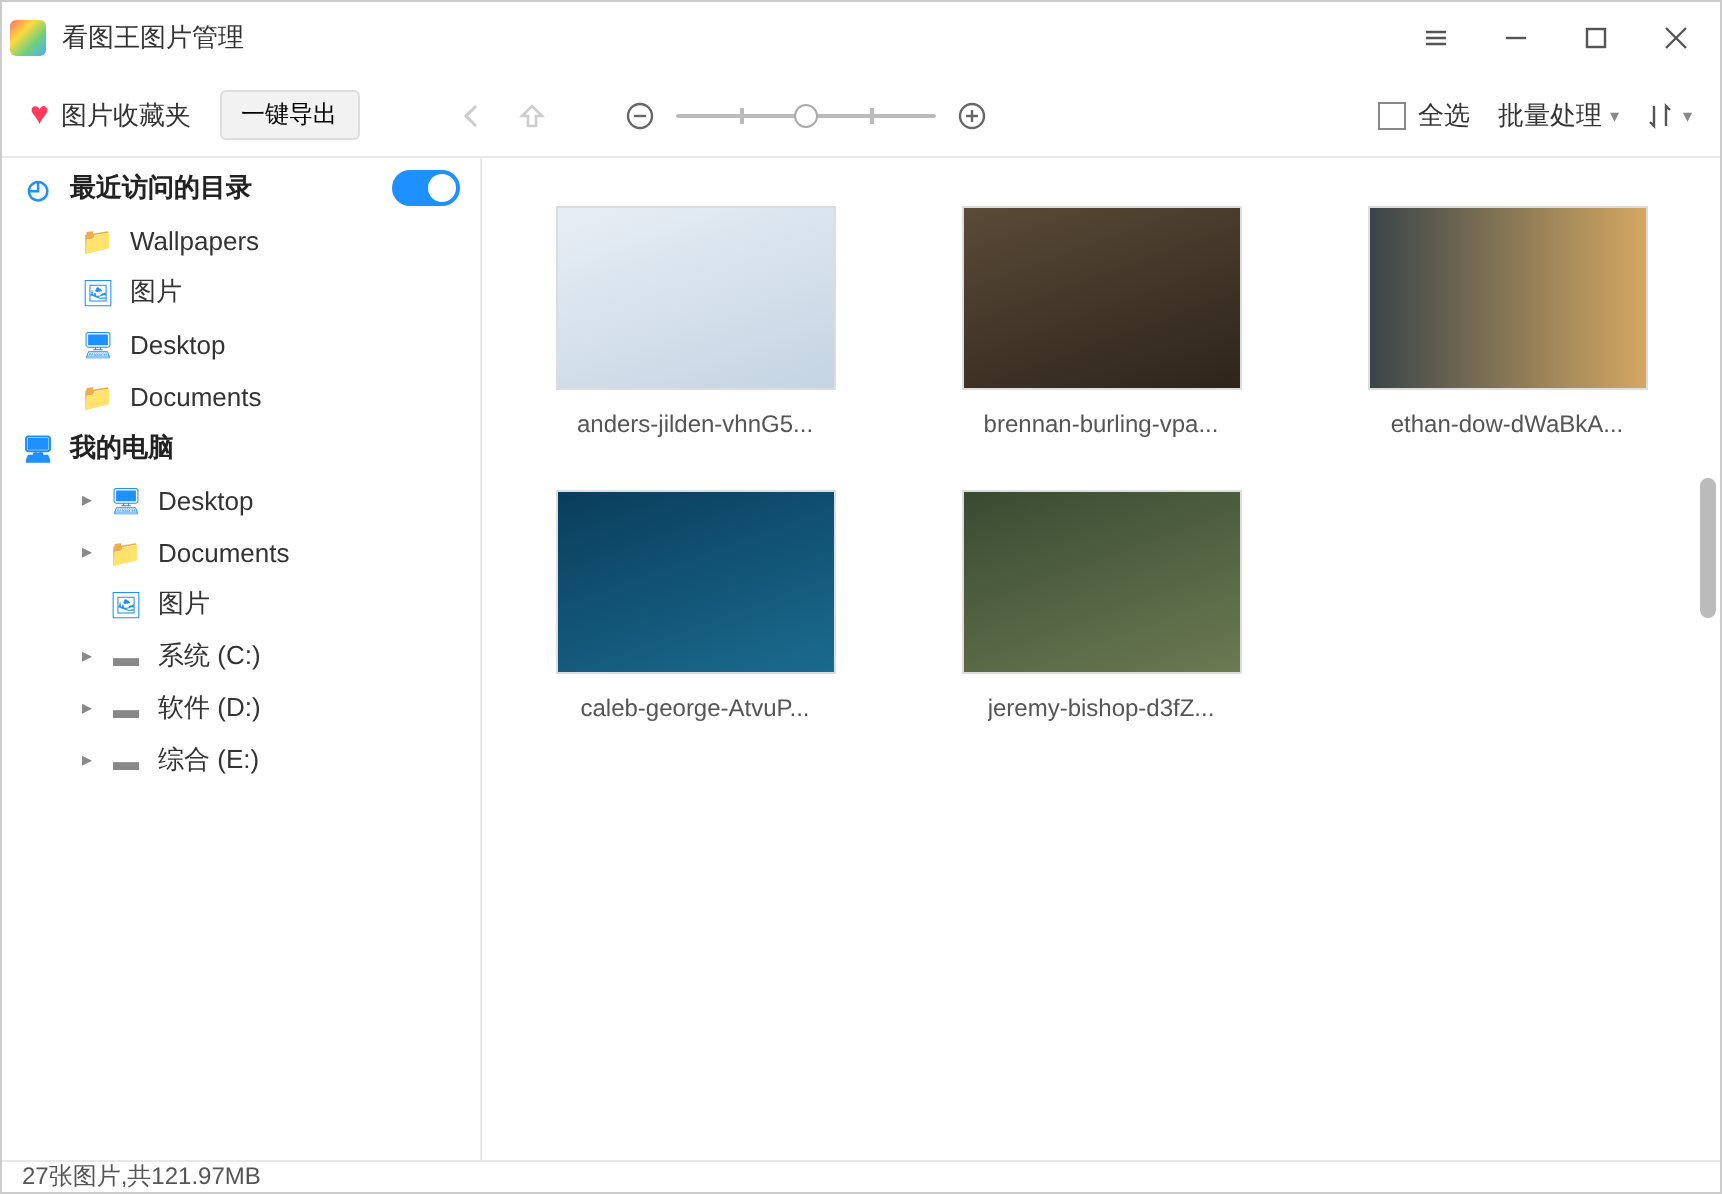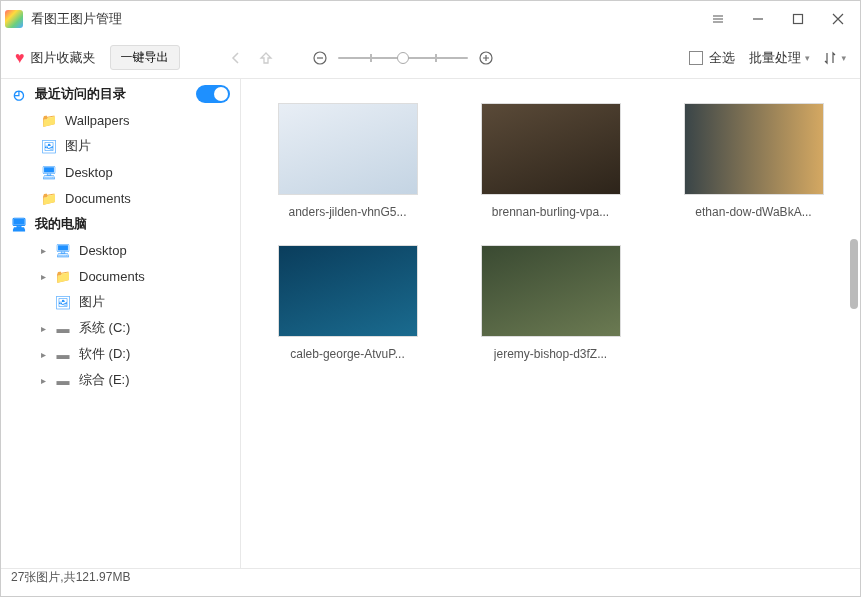--- a/index.html
+++ b/index.html
@@ -36,21 +36,21 @@
 .toggle { width: 34px; height: 18px; background: #1e90ff; border-radius: 9px; position: relative; margin-left: auto; }
 .toggle::after { content:''; position:absolute; right:2px; top:2px; width:14px; height:14px; background:#fff; border-radius:50%; }
 .arrow { color:#888; margin-right:4px; font-size:10px; width:10px; display:inline-block; }
 .content { flex: 1; position: relative; overflow-y: auto; padding: 24px 20px; }
 .grid { display: grid; grid-template-columns: repeat(3, 1fr); gap: 26px 30px; }
 .thumb-item { display: flex; flex-direction: column; align-items: center; gap: 10px; justify-content: center; }
 .thumb { width: 140px; height: 92px; border: 1px solid #ddd; }
 .thumb-label { font-size: 12px; color: #555; max-width: 150px; white-space: nowrap; overflow: hidden; text-overflow: ellipsis; text-align: center; }
 .scrollbar-track { position: absolute; right: 0; top: 0; width: 12px; height: 100%; }
 .scrollbar-thumb { position: absolute; right: 2px; top: 160px; width: 8px; height: 70px; background: #bbb; border-radius: 4px; }
-.statusbar { height: 28px; border-top: 1px solid #e8e8e8; font-size: 12px; color: #555; display: flex; align-items: flex-start; padding: 0 10px; }
+.statusbar { height: 16px; border-top: 1px solid #e8e8e8; font-size: 12px; color: #555; display: flex; align-items: center; padding: 0 10px; }
 .heart { color: #ff3b5c; font-size: 16px; }
 .clock { color: #1e90ff; }
 </style>
 </head>
 <body>
 
 <div class="window">
 
   <div class="titlebar">
     <div class="app-icon"></div>

